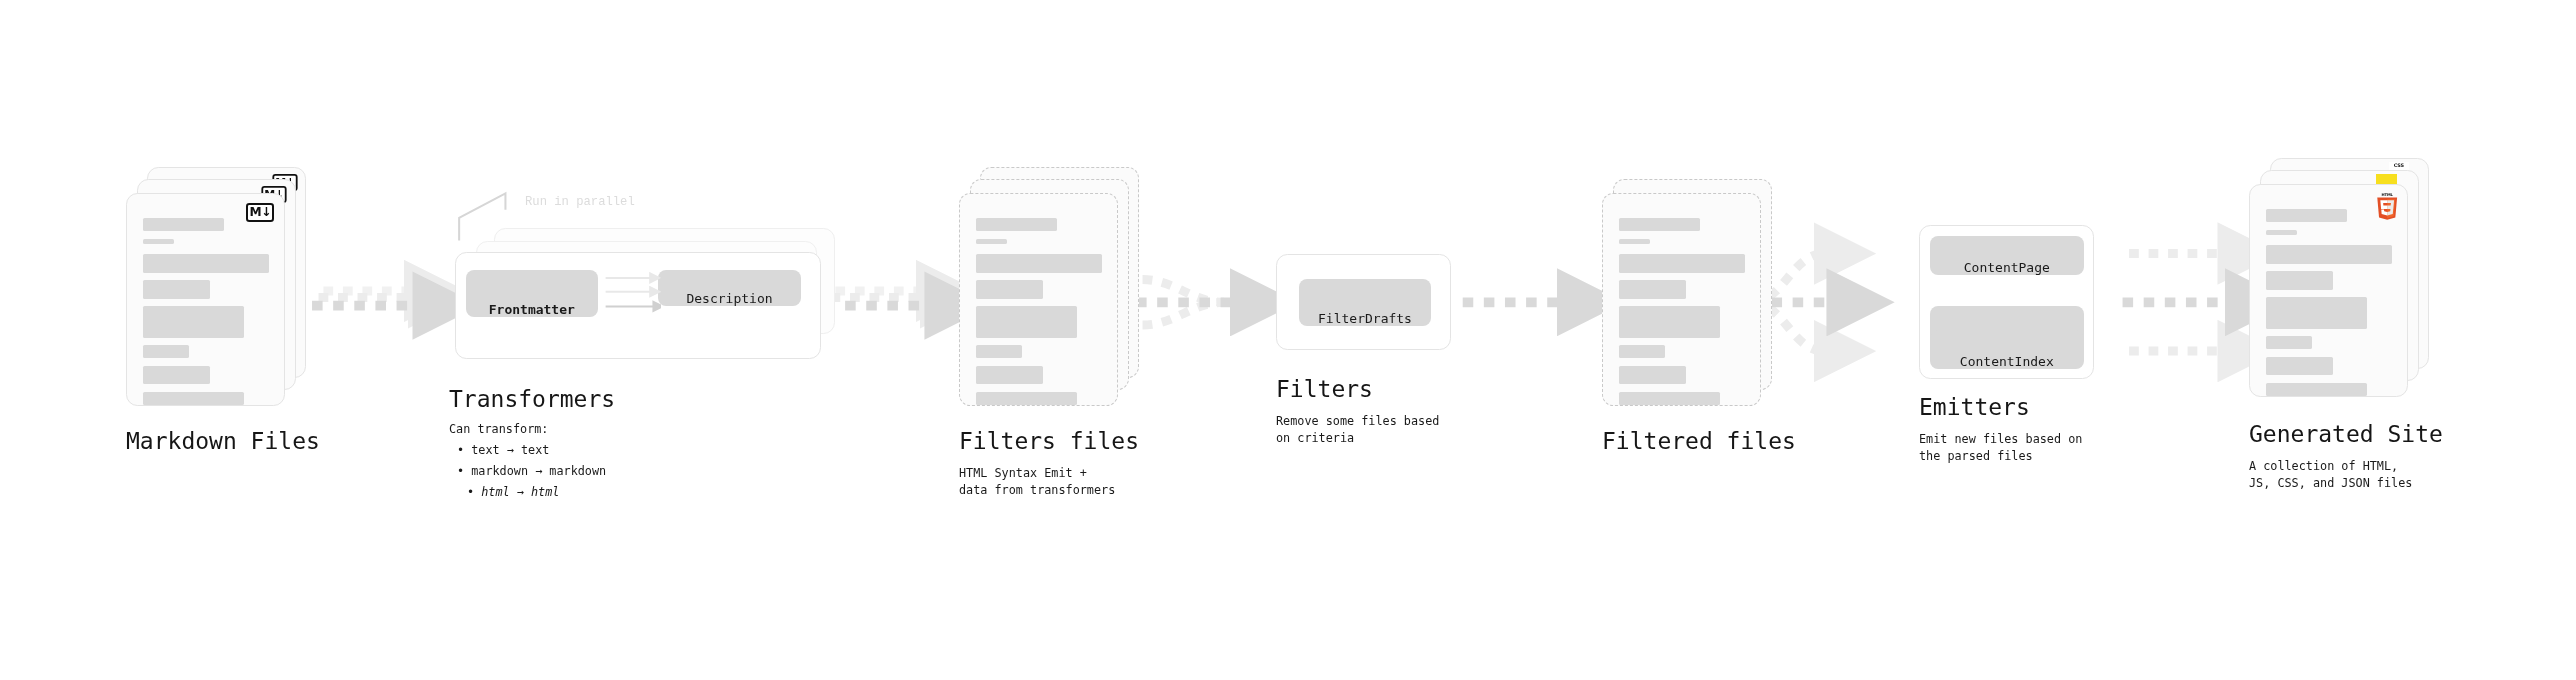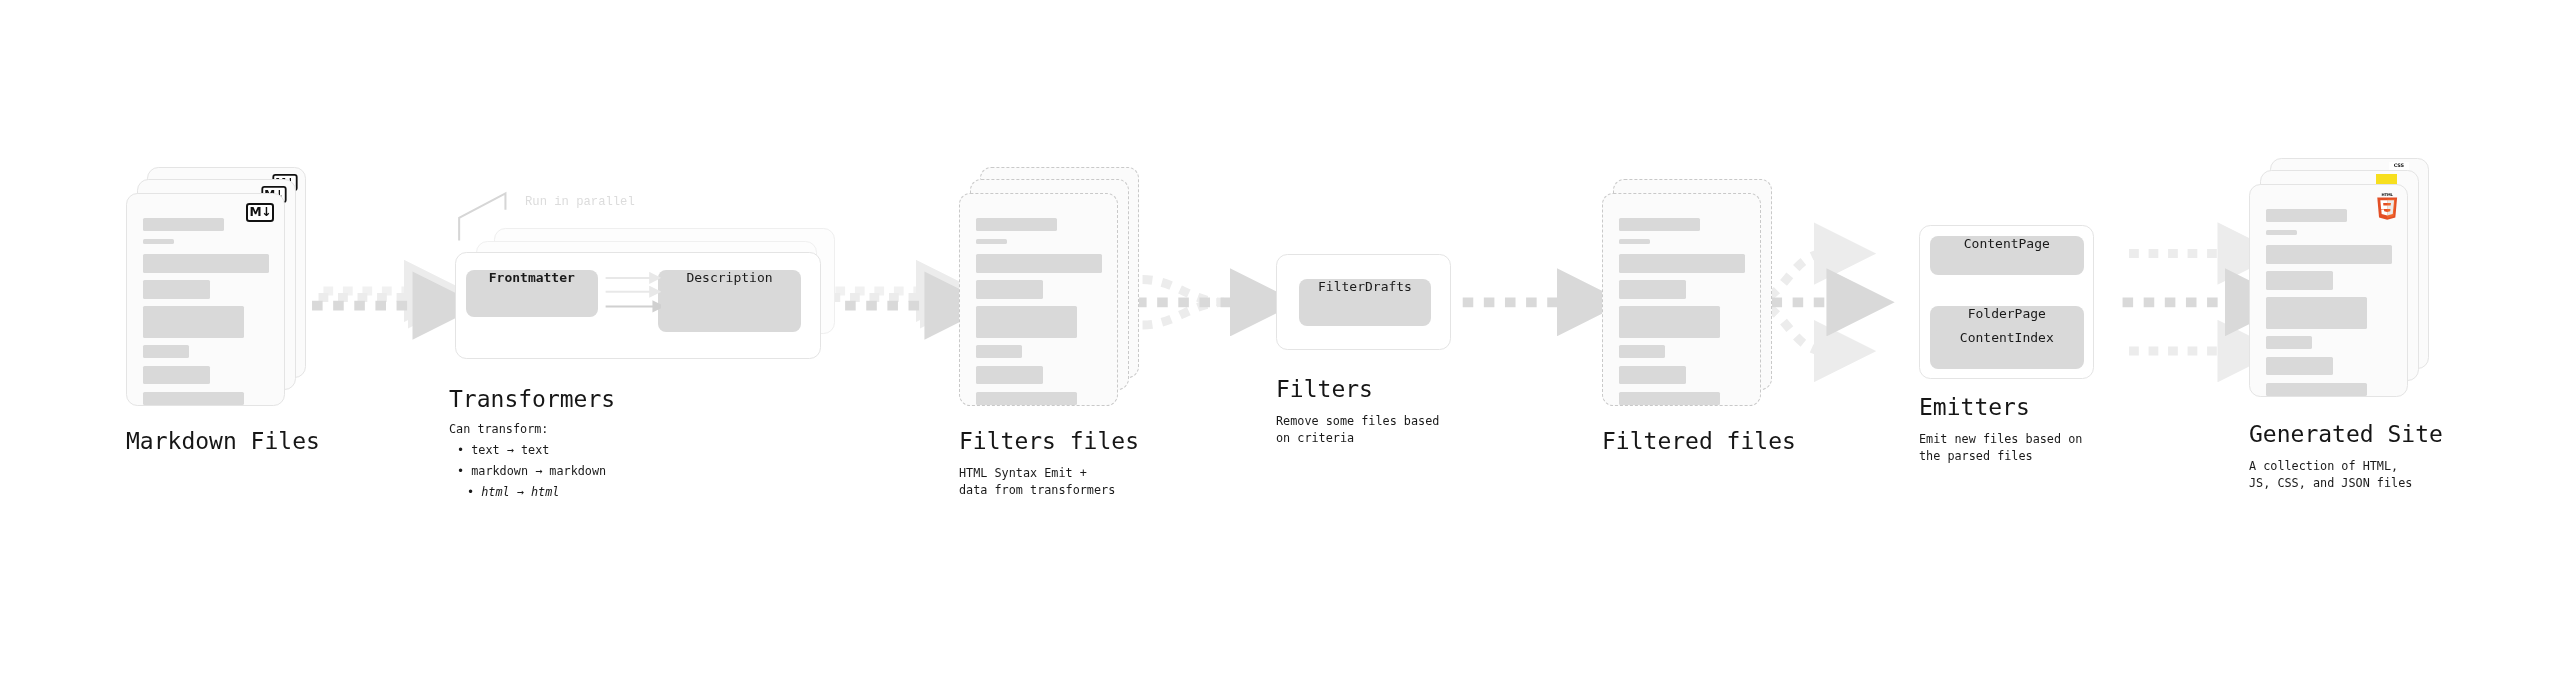--- a/index.html
+++ b/index.html
@@ -109,21 +109,21 @@
     border: 1.6px solid #e4e4e4;
     border-radius: 11.4px;
     box-sizing: border-box;
   }
   .chip {
     position: absolute;
     background: #d9d9d9;
     border-radius: 8.1px;
     box-sizing: border-box;
     display: flex;
-    align-items: flex-start;
+    align-items: flex-end;
     justify-content: center;
     font-family: "DejaVu Sans Mono", "Liberation Mono", monospace;
     font-size: 13px;
     color: #1a1a1a;
     white-space: nowrap;
   }
 
   
   .title {
     position: absolute;
@@ -247,21 +247,21 @@
     <div class="chip" style="left:37px; top:16.3px; width:120px; height:41px; background:#e6e6e6;"></div>
     <div class="chip" style="left:195px; top:16.3px; width:120px; height:41px; background:#e6e6e6;"></div>
   </div>
 
   <div class="panel" style="left:455px; top:252px; width:366px; height:107px;">
 
     <div class="chip" style="left:9.8px; top:17px; width:132px; height:47px;font-weight:bold;">
       <span>Frontmatter</span>
     </div>
 
-    <div class="chip" style="left:202px; top:17px; width:143px; height:62px;">
+    <div class="chip" style="left:202px; top:17px; width:143px; height:36px;">
       <span>Description</span>
     </div>
 
     <svg style="position:absolute; left:148px; top:14.6px; width:57px; height:54px;" viewBox="0 0 70 66">
       <defs>
         <marker id="tah" markerWidth="6" markerHeight="6" refX="1" refY="3" orient="auto">
           <path d="M0,0 L6,3 L0,6 z" fill="#d0d0d0"></path>
         </marker>
         <marker id="tahl" markerWidth="6" markerHeight="6" refX="1" refY="3" orient="auto">
           <path d="M0,0 L6,3 L0,6 z" fill="#e8e8e8"></path>

